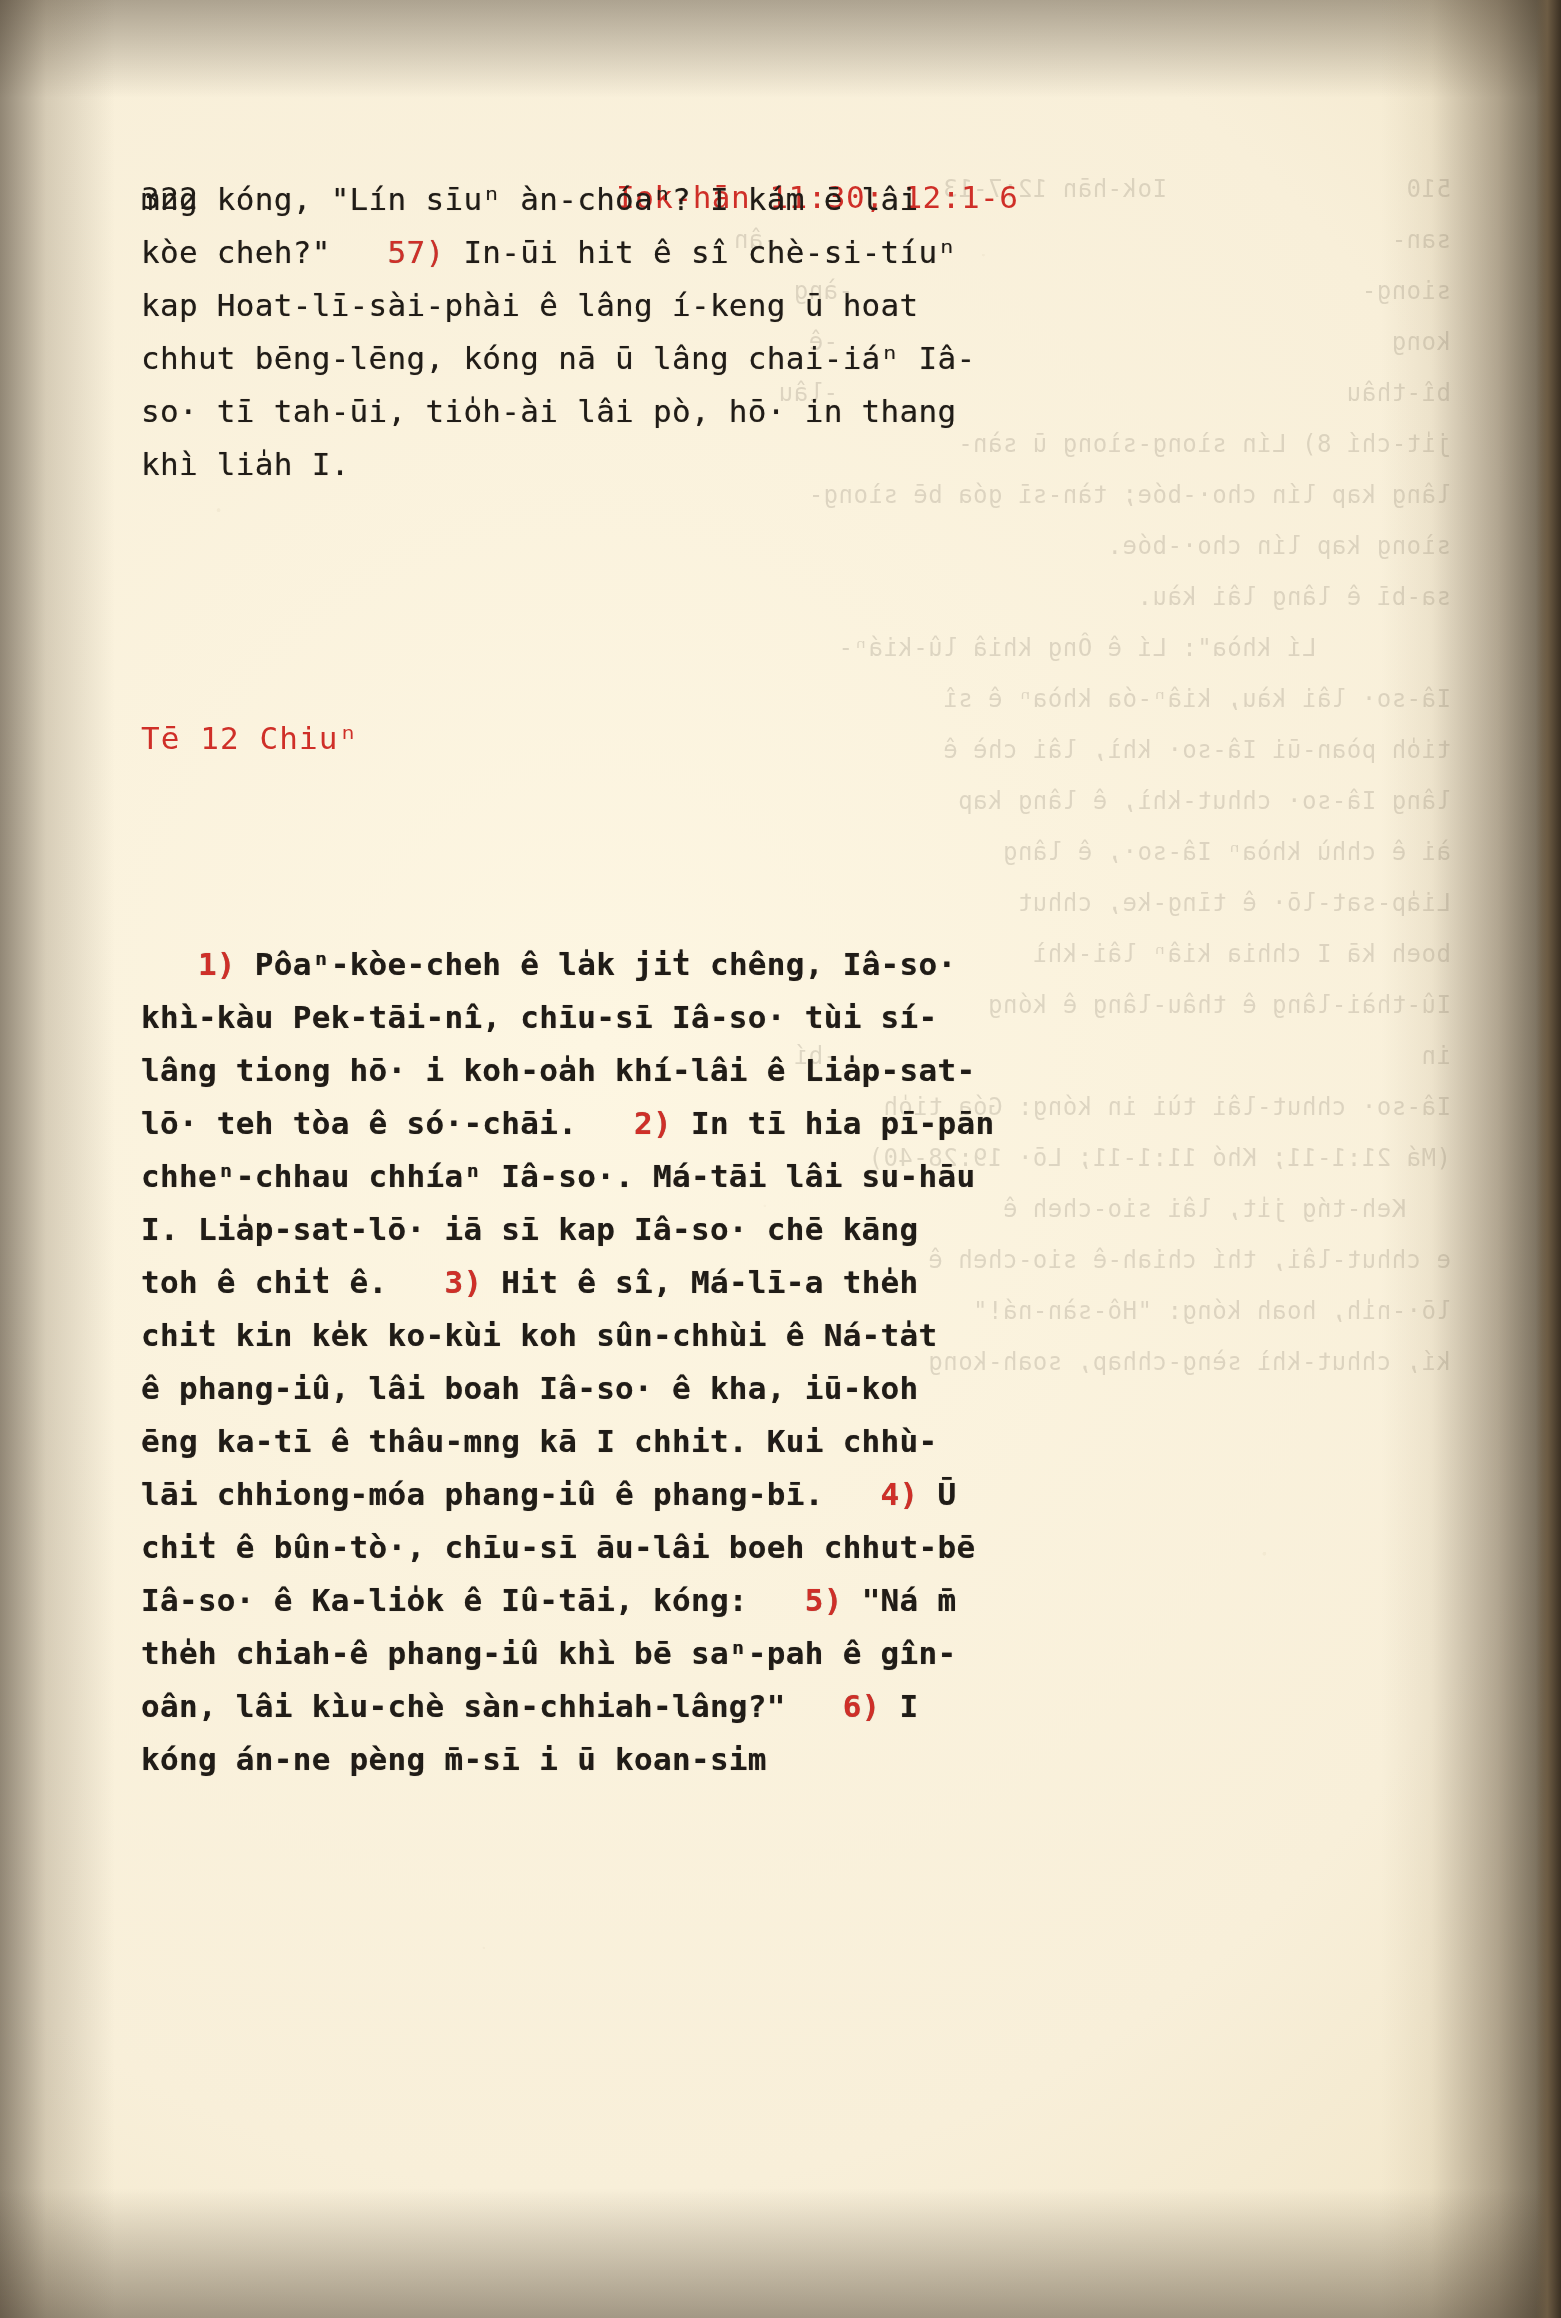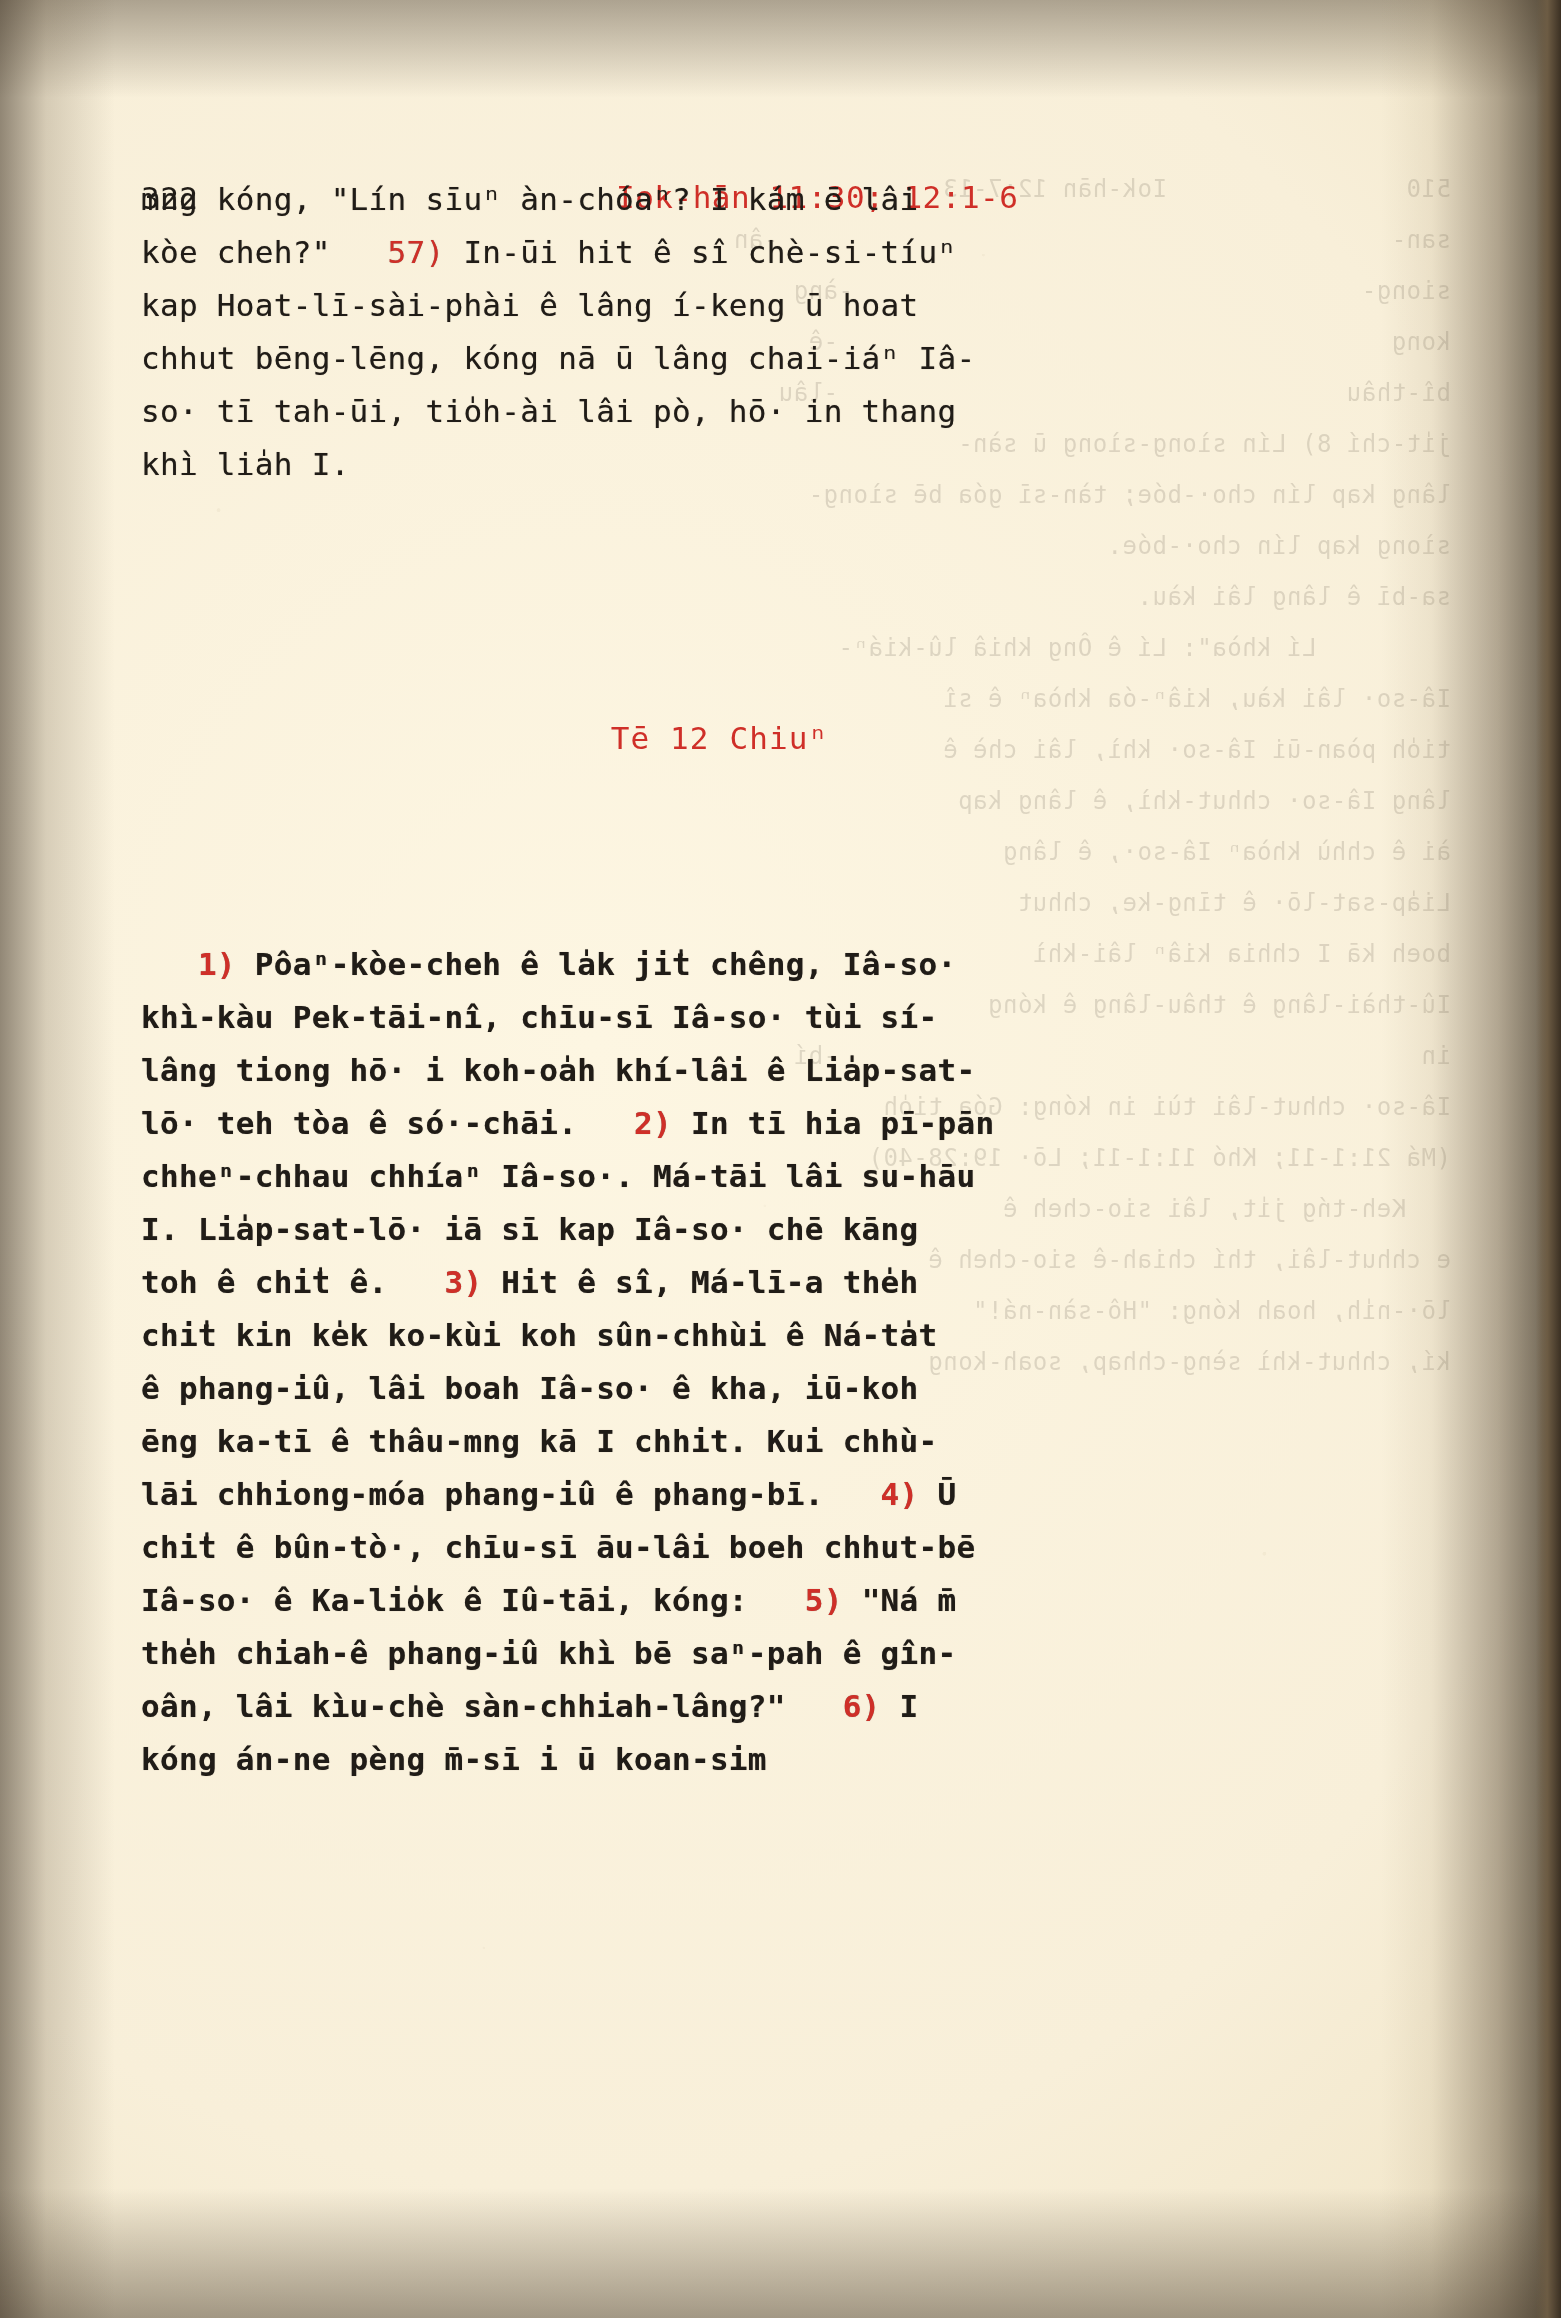--- a/index.html
+++ b/index.html
@@ -97,21 +97,20 @@
     left: 616px; top: 179px;
     font-size: 31px;
     color: #cf2f28;
     letter-spacing: 0.5px;
     white-space: pre;
   }
   #chaphead {
     position: absolute;
     left: 141px; top: 720px;
     width: 1157px;
-    text-align: center;
     font-size: 31px;
     color: #cf2f28;
     letter-spacing: 1.1px;
   }
   #secttitle {
     position: absolute;
     left: 141px; top: 824px;
     width: 1189px;
     font-size: 31px;
     color: #cf2f28;

